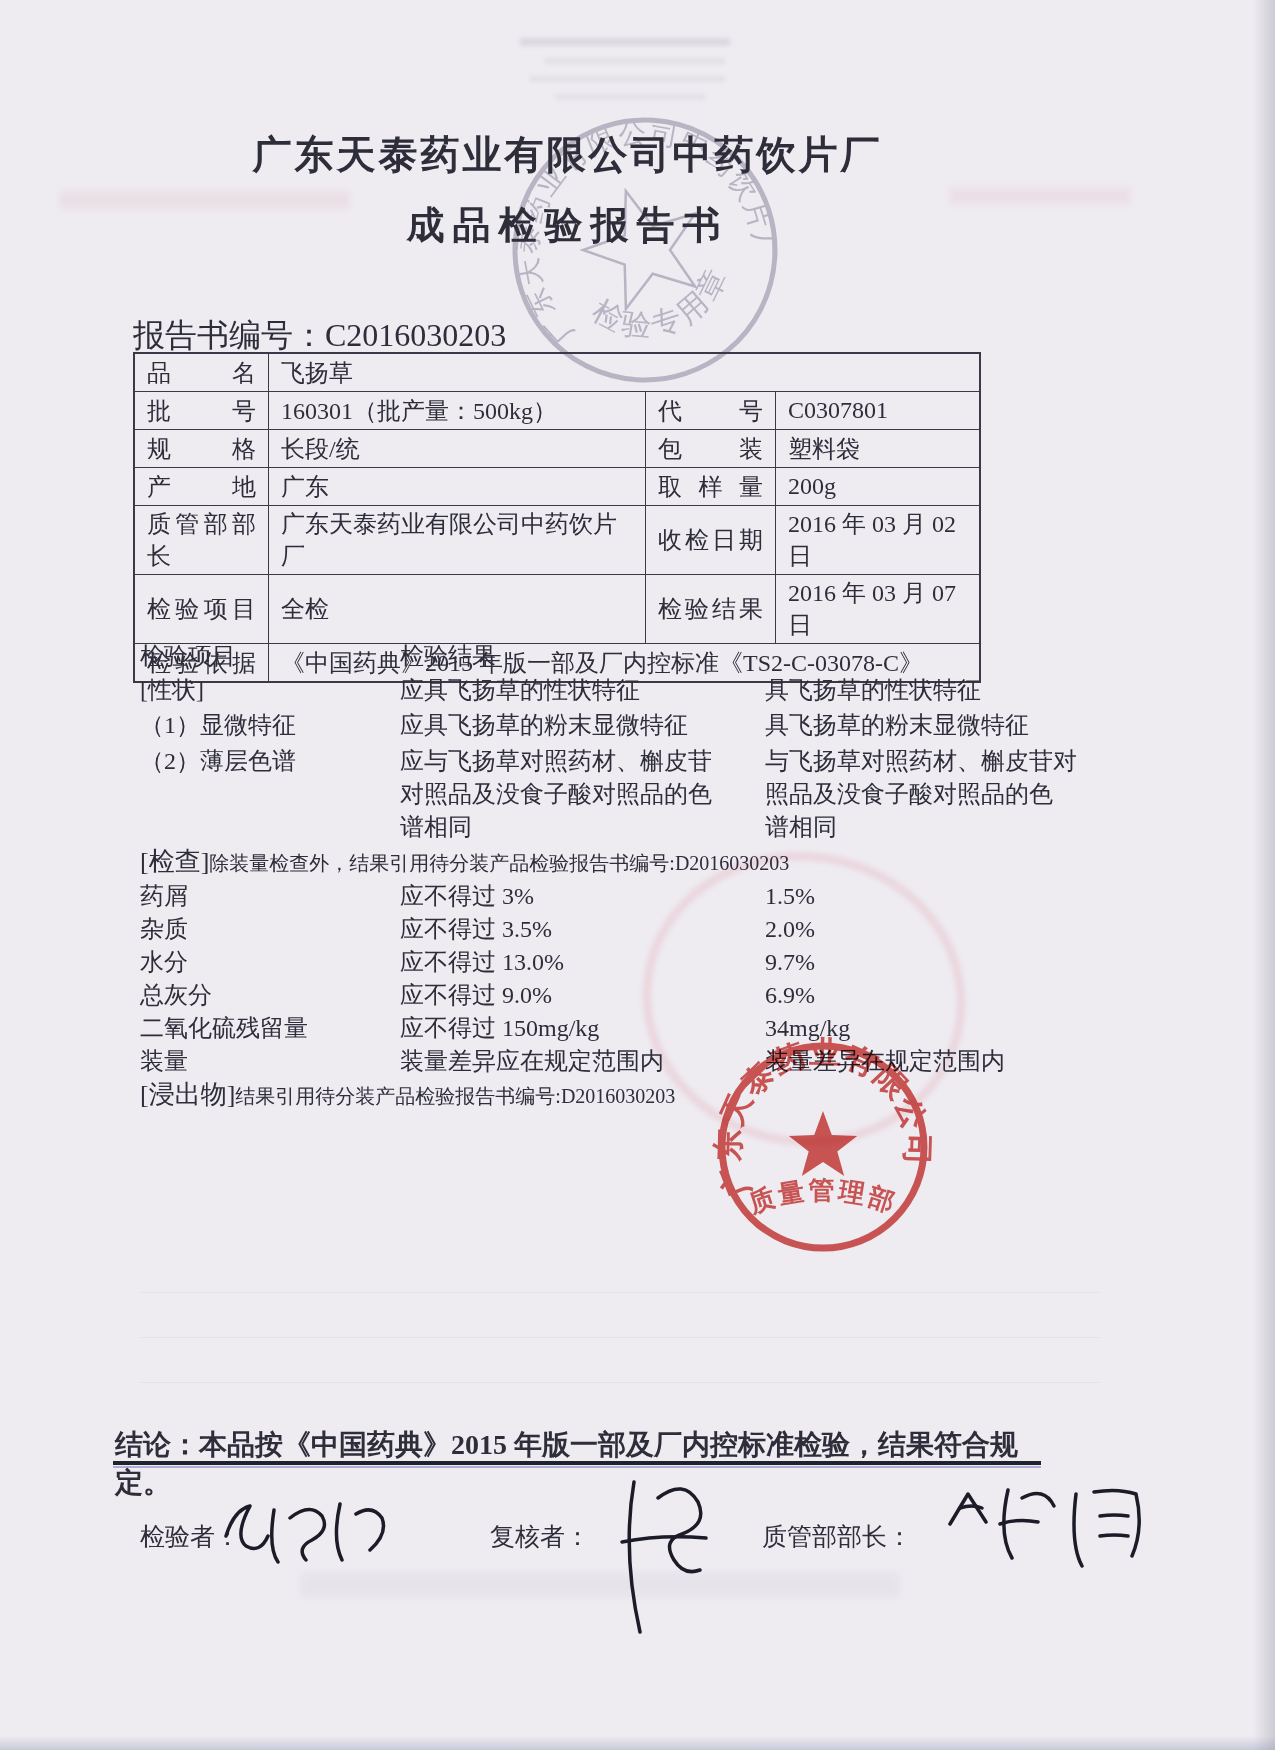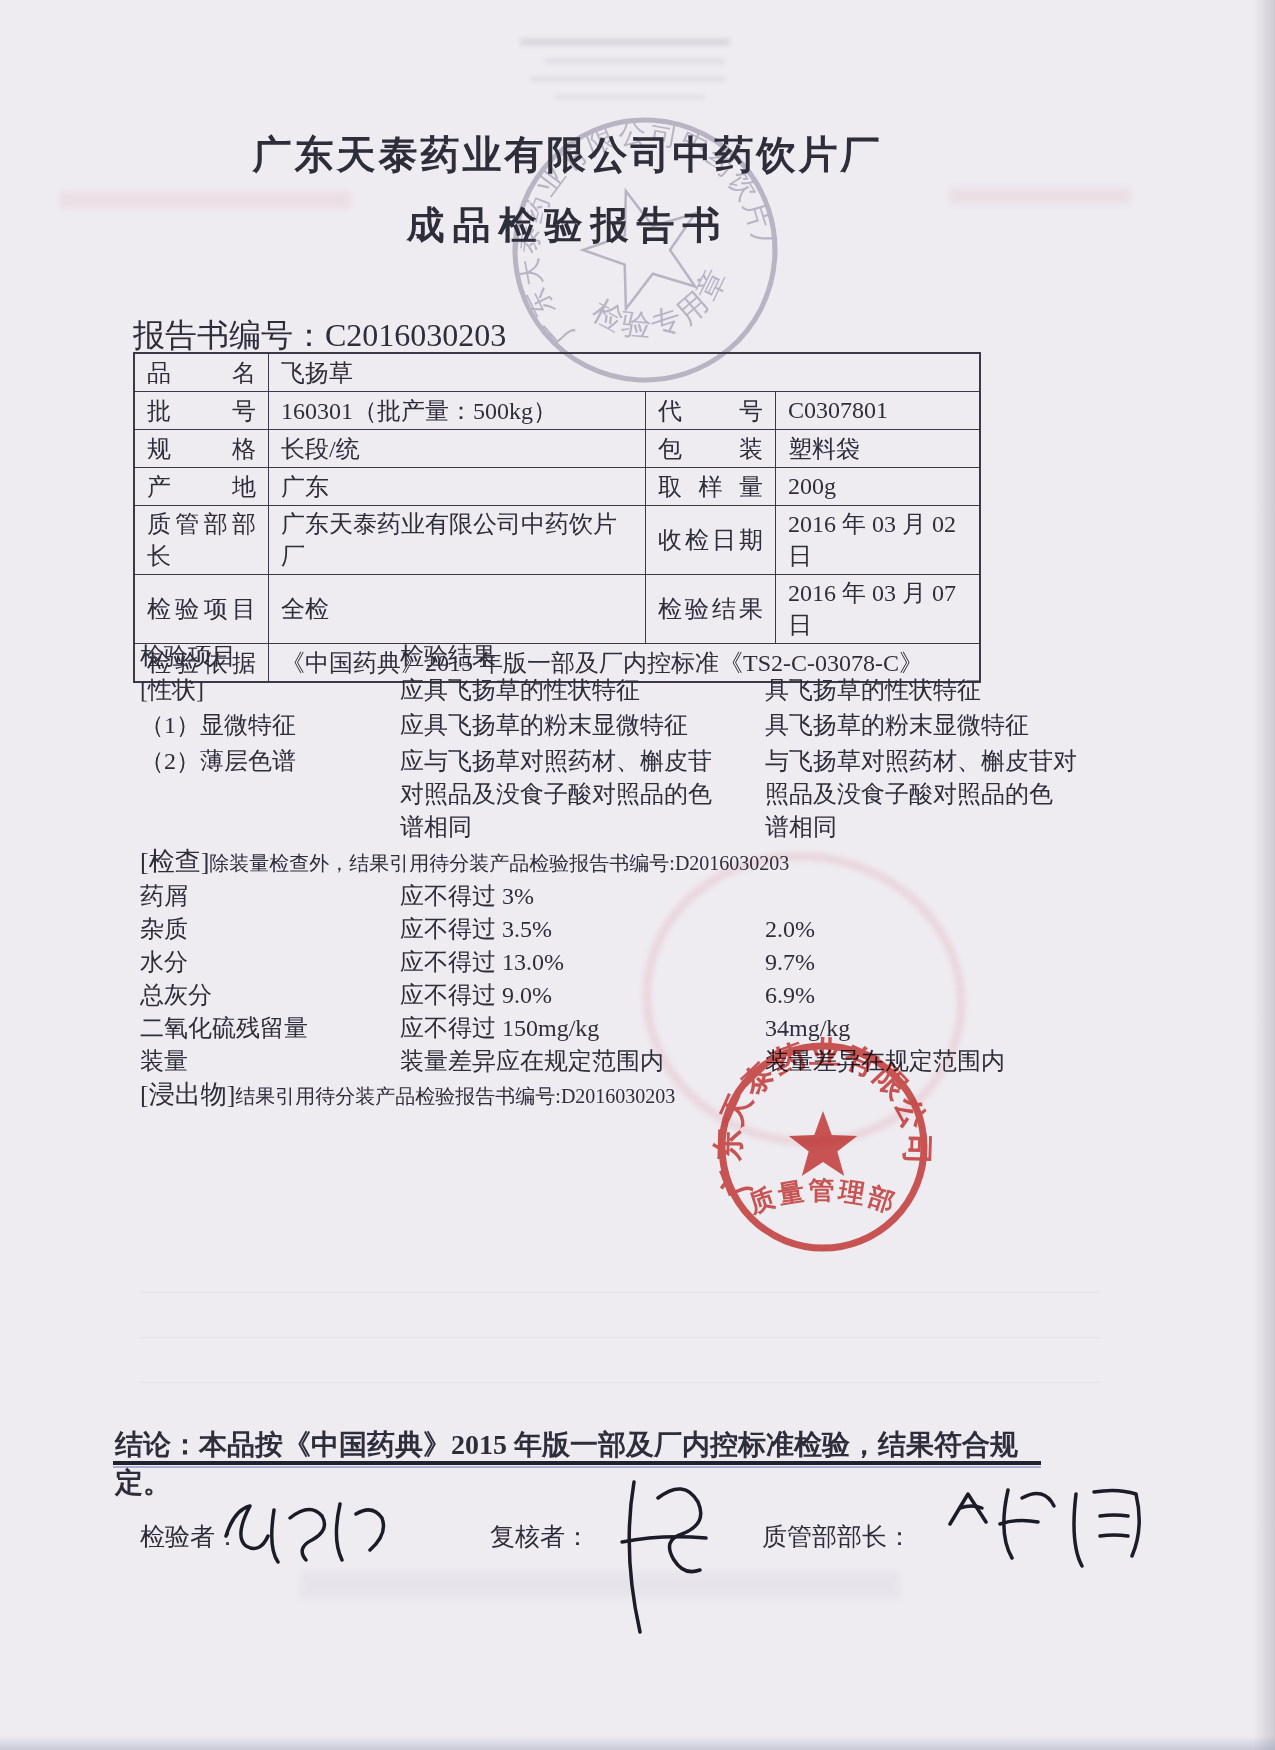--- a/index.html
+++ b/index.html
@@ -215,20 +215,21 @@
       <div class="res">与飞扬草对照药材、槲皮苷对
 照品及没食子酸对照品的色
 谱相同</div>
     </div>
     <div class="rnote h34">
       <span class="blab">[检查]</span><span class="ntext">除装量检查外，结果引用待分装产品检验报告书编号:D2016030203</span>
     </div>
     <div class="rrow h33">
       <div class="itm">药屑</div>
       <div class="std">应不得过 3%</div>
+      <div class="res">1.5%</div>
     </div>
     <div class="rrow h33">
       <div class="itm">杂质</div>
       <div class="std">应不得过 3.5%</div>
       <div class="res">2.0%</div>
     </div>
     <div class="rrow h33">
       <div class="itm">水分</div>
       <div class="std">应不得过 13.0%</div>
       <div class="res">9.7%</div>

